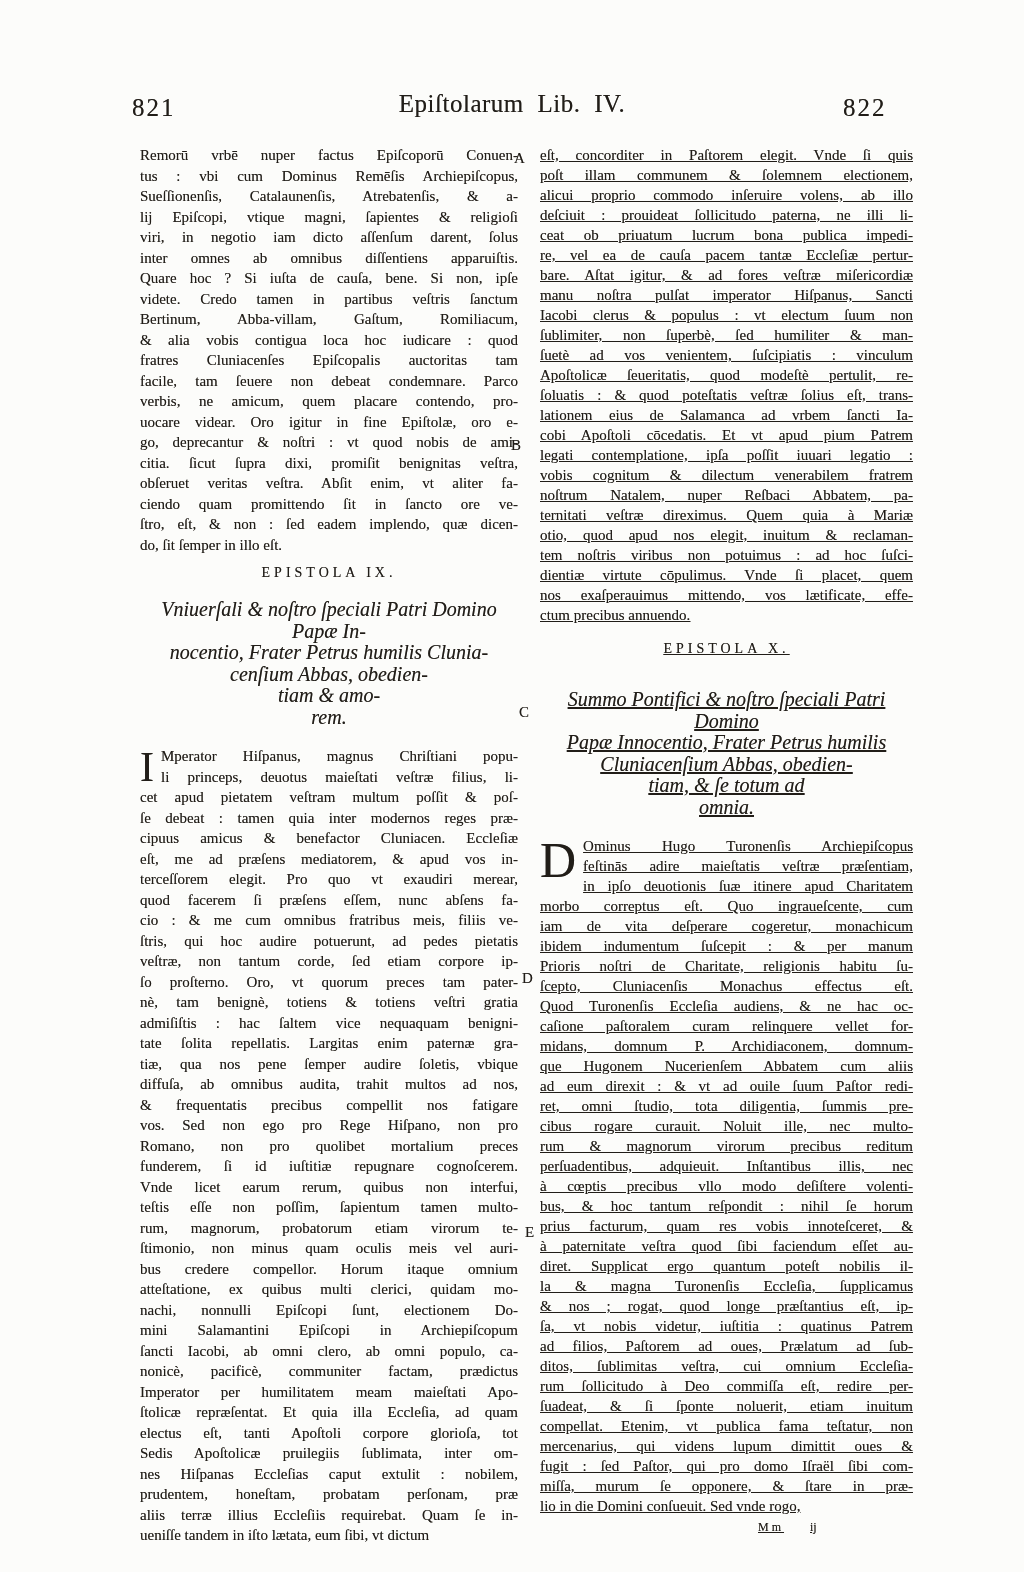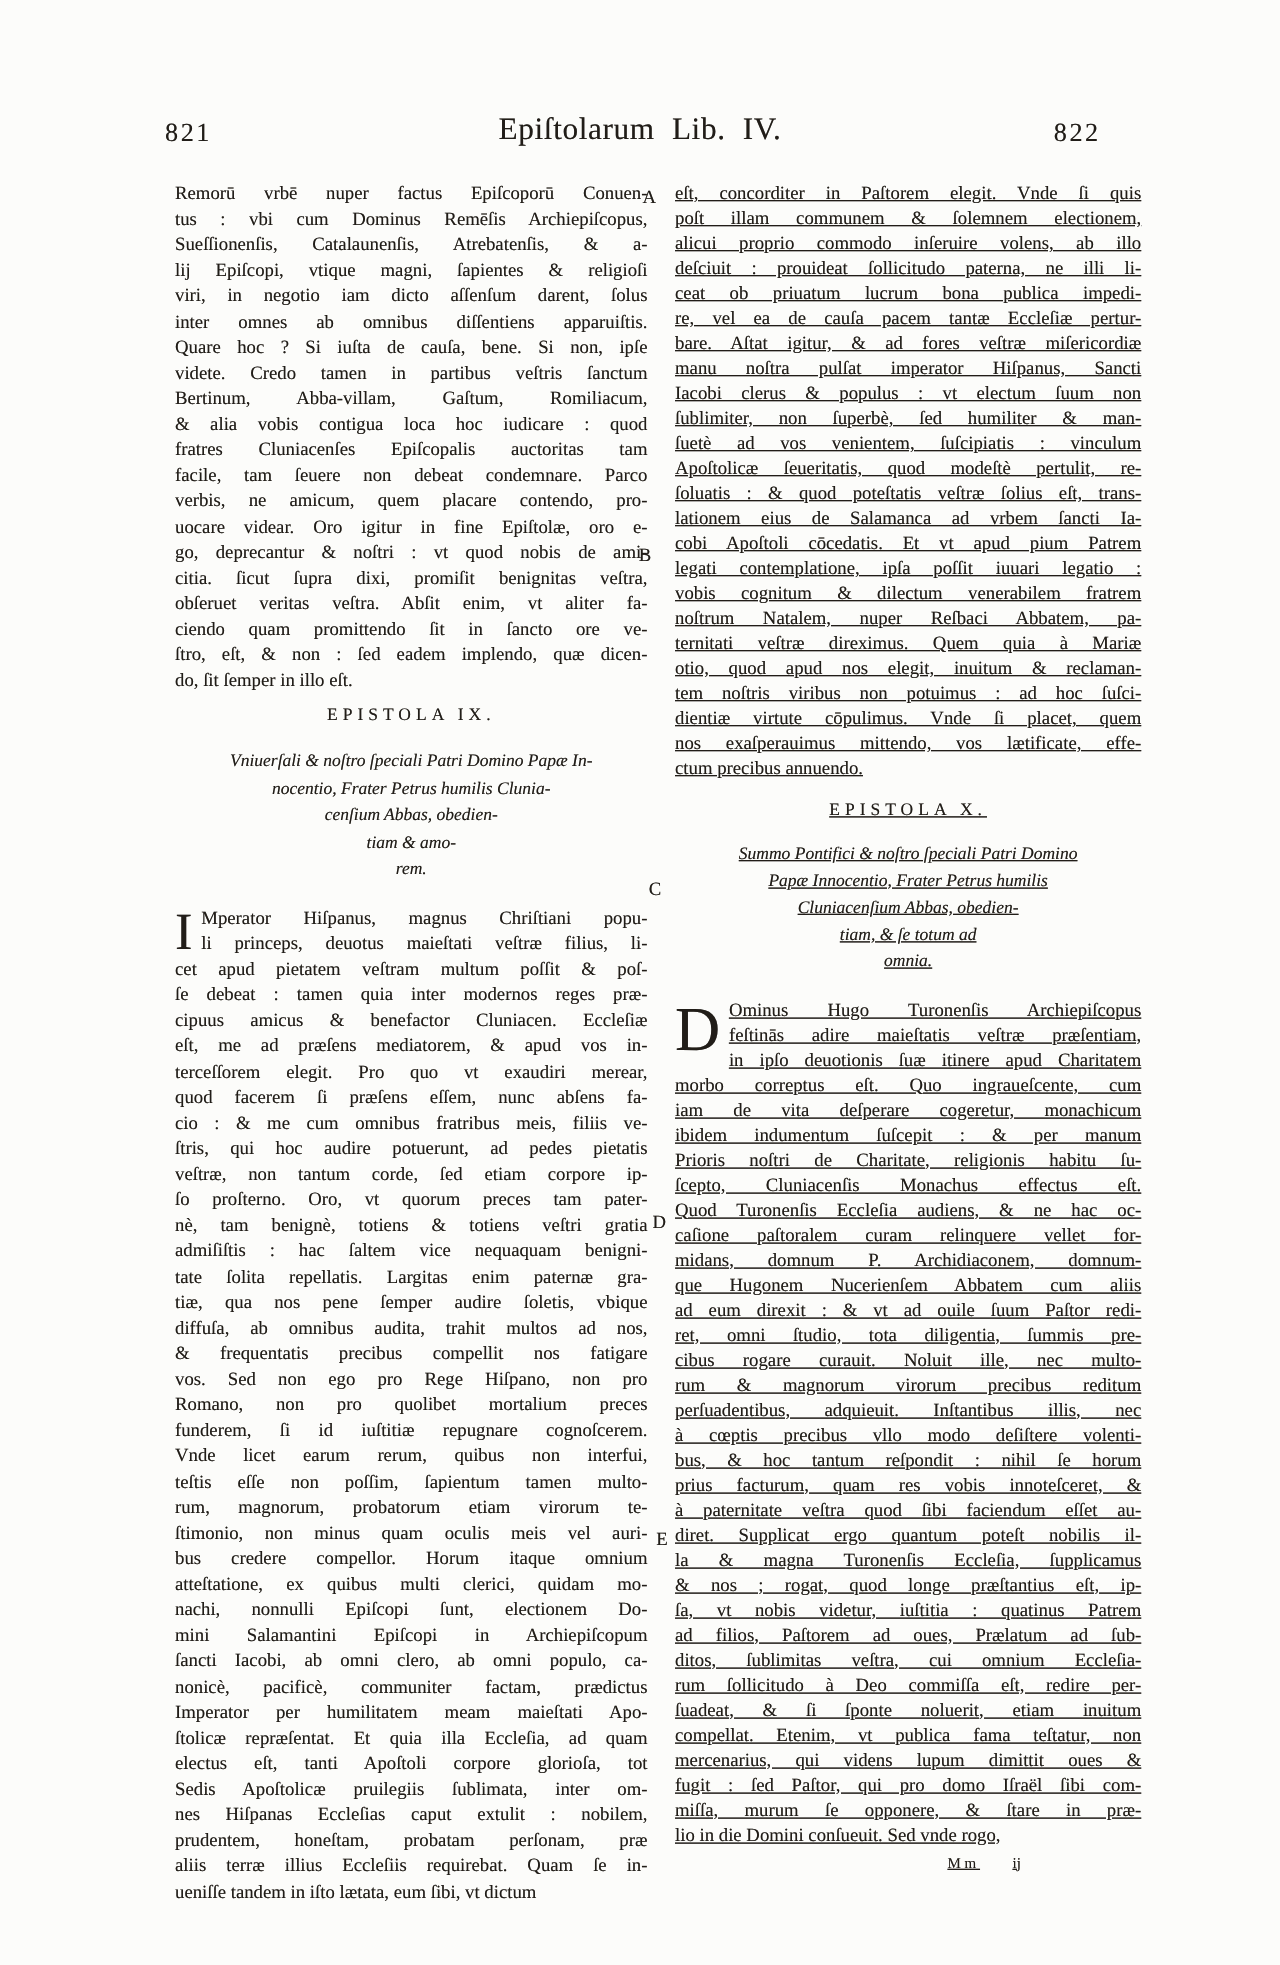--- a/index.html
+++ b/index.html
@@ -8,21 +8,21 @@
     position:relative;
     width:1024px; height:1572px;
     background:#fcfcfa;
     color:#211d18;
     font-family:"Liberation Serif","DejaVu Serif",serif;
     font-size:15px;
     overflow:hidden;
     text-shadow:0 0 0.4px rgba(33,29,24,0.55);
   }
   
-  .pagenum { position:absolute; font-size:21px; letter-spacing:2px; }
+  .pagenum { position:absolute; font-size:25px; letter-spacing:2px; }
   .pagenum-left { left:132px; top:94px; }
   .pagenum-right { left:843px; top:94px;text-align:right; }
   .running-title {
     position:absolute; left:0; right:0; top:90px;
     text-align:center; font-size:25px; letter-spacing:0.5px; word-spacing:7px;
   }
   
   .col { position:absolute; top:145px; }
   .col-left  { left:140px; width:378px; }
   .col-right { left:540px; width:373px;text-decoration:underline; }
@@ -31,24 +31,24 @@
   .col-right .tl { line-height:20px; }
   .tl-last { text-align-last:left; }
   
   .epistle-heading {
     text-align:center; font-size:14px; letter-spacing:4px;
     line-height:20px; margin-top:8px;
   }
   .col-right .epistle-heading { margin-top:14px; }
   
   .dedication { margin-top:16px; margin-bottom:18px; }
-  .col-right .dedication { margin-top:14px; }
+  .col-right .dedication { margin-top:30px; }
   .dedication .tl, .dedication .tl.tl-last {
     text-align:center; text-align-last:center;
-    font-style:italic; font-size:14px; line-height:21.5px;
+    font-style:italic; font-size:20px; line-height:21.5px;
   }
   
   .dropcap {
     display:block; float:left;
     margin:3px 7px 0 0;
   }
   .dropcap-i { font-size:42px; line-height:36px; height:38px; }
   .dropcap-d { font-size:50px; line-height:42px; height:42px; }
   
   .margin-letter { position:absolute; font-size:15px; }

